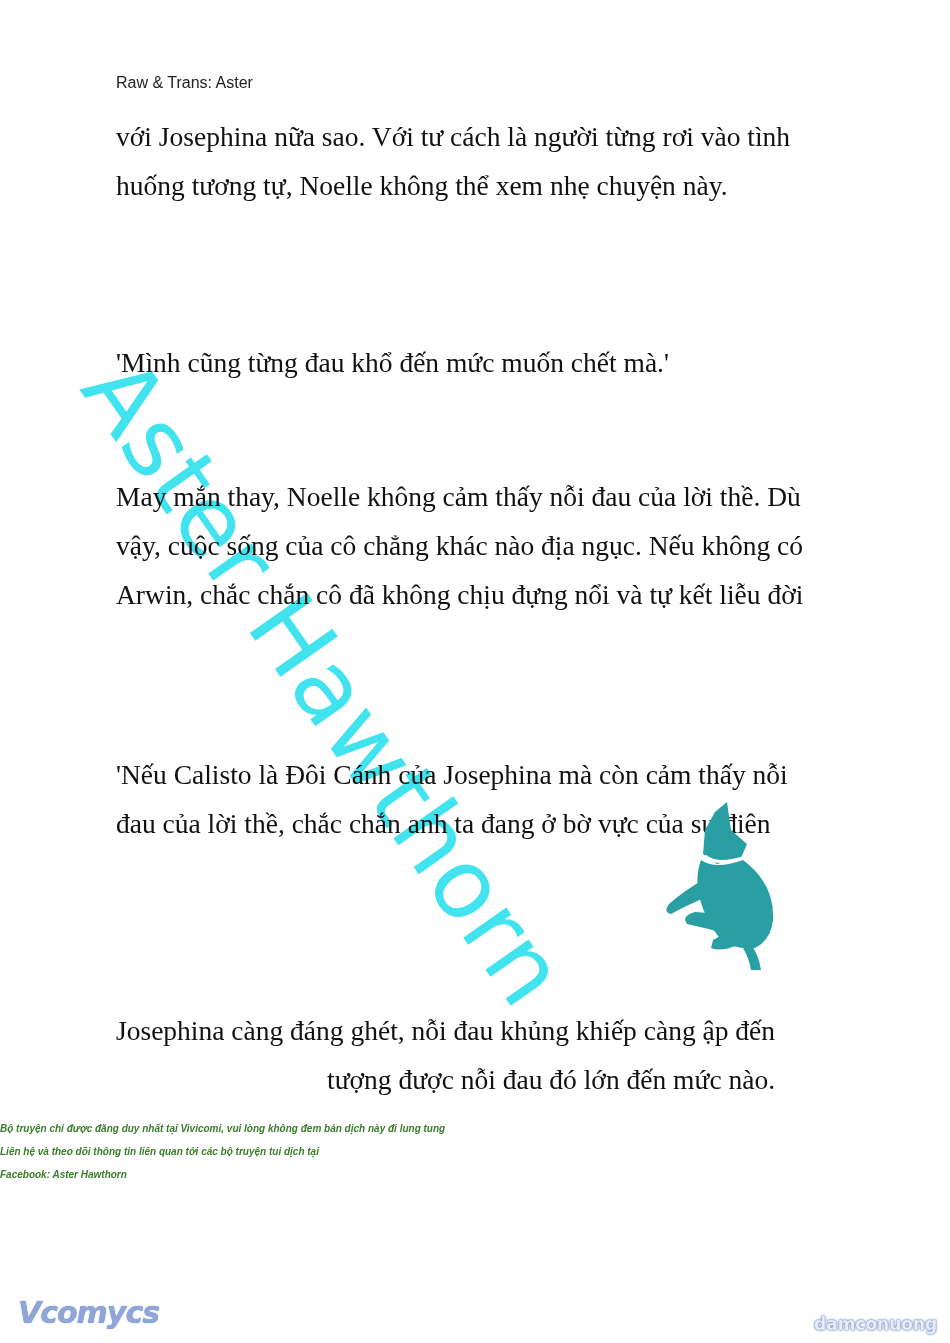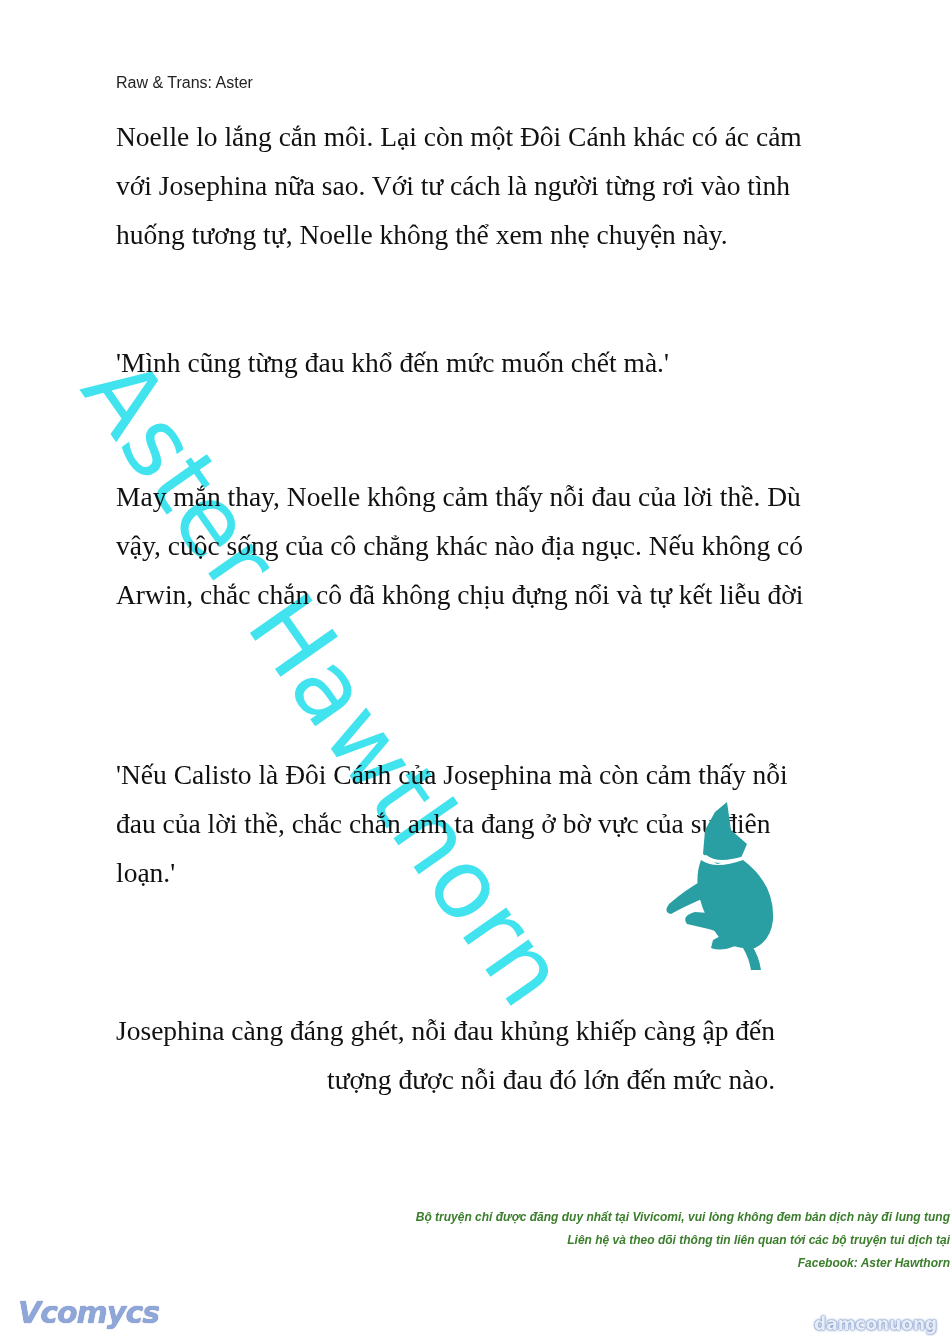--- a/index.html
+++ b/index.html
@@ -35,25 +35,25 @@
       z-index: 1;
       letter-spacing: 1px;
     }
     .watermark-wrap { position: absolute; left: 0; top: 0; width: 950px; height: 1343px; z-index: 1; }
     .cat {
       position: absolute; left: 655px; top: 800px;
       width: 150px; height: 170px;
       z-index: 3;
     }
     .footer {
-      position: absolute; left: 0; width: 950px; top: 1206px;
-      text-align: right;
+      position: absolute; left: 0; width: 950px; top: 1117px;
+      text-align: left;
       font-family: "Liberation Sans", sans-serif;
       font-style: italic; font-weight: bold;
-      font-size: 12px; line-height: 23px;
+      font-size: 10px; line-height: 23px;
       color: #3a7d2a;
     }
     .footer .fline { display: block; }
     .logo-left {
       position: absolute; left: 18px; top: 1295px;
       font-family: "DejaVu Sans", sans-serif;
       font-style: italic; font-weight: bold;
       font-size: 30px;
       color: #8fa6d8;
       letter-spacing: -1px;
@@ -70,39 +70,37 @@
 </head>
 <body>
 
 <div class="header">Raw &amp; Trans: Aster</div>
 
 <div class="watermark-wrap">
   <div class="watermark" style="left:152px; top:338px;">Aster Hawthorn</div>
 </div>
 
 <div class="para" style="top:112px;">
-  <span class="line">Noelle lo lắng cắn môi. Lại còn một Đôi Cánh khác có ác cảm</span>
   <span class="line">với Josephina nữa sao. Với tư cách là người từng rơi vào tình</span>
   <span class="line">huống tương tự, Noelle không thể xem nhẹ chuyện này.</span>
 </div>
 
 <div class="para" style="top:338px;">
   <span class="line">'Mình cũng từng đau khổ đến mức muốn chết mà.'</span>
 </div>
 
 <div class="para" style="top:472px;">
   <span class="line">May mắn thay, Noelle không cảm thấy nỗi đau của lời thề. Dù</span>
   <span class="line">vậy, cuộc sống của cô chẳng khác nào địa ngục. Nếu không có</span>
   <span class="line">Arwin, chắc chắn cô đã không chịu đựng nổi và tự kết liễu đời</span>
 </div>
 
 <div class="para" style="top:750px;">
   <span class="line">'Nếu Calisto là Đôi Cánh của Josephina mà còn cảm thấy nỗi</span>
   <span class="line">đau của lời thề, chắc chắn anh ta đang ở bờ vực của sự điên</span>
-  <span class="line">loạn.'</span>
 </div>
 
 <div class="para" style="top:1006px;text-align:right;">
   <span class="line">Josephina càng đáng ghét, nỗi đau khủng khiếp càng ập đến</span>
   <span class="line">tượng được nỗi đau đó lớn đến mức nào.</span>
 </div>
 
 <svg class="cat" viewBox="0 0 150 170" xmlns="http://www.w3.org/2000/svg">
   <g fill="#2a9fa3">
 

